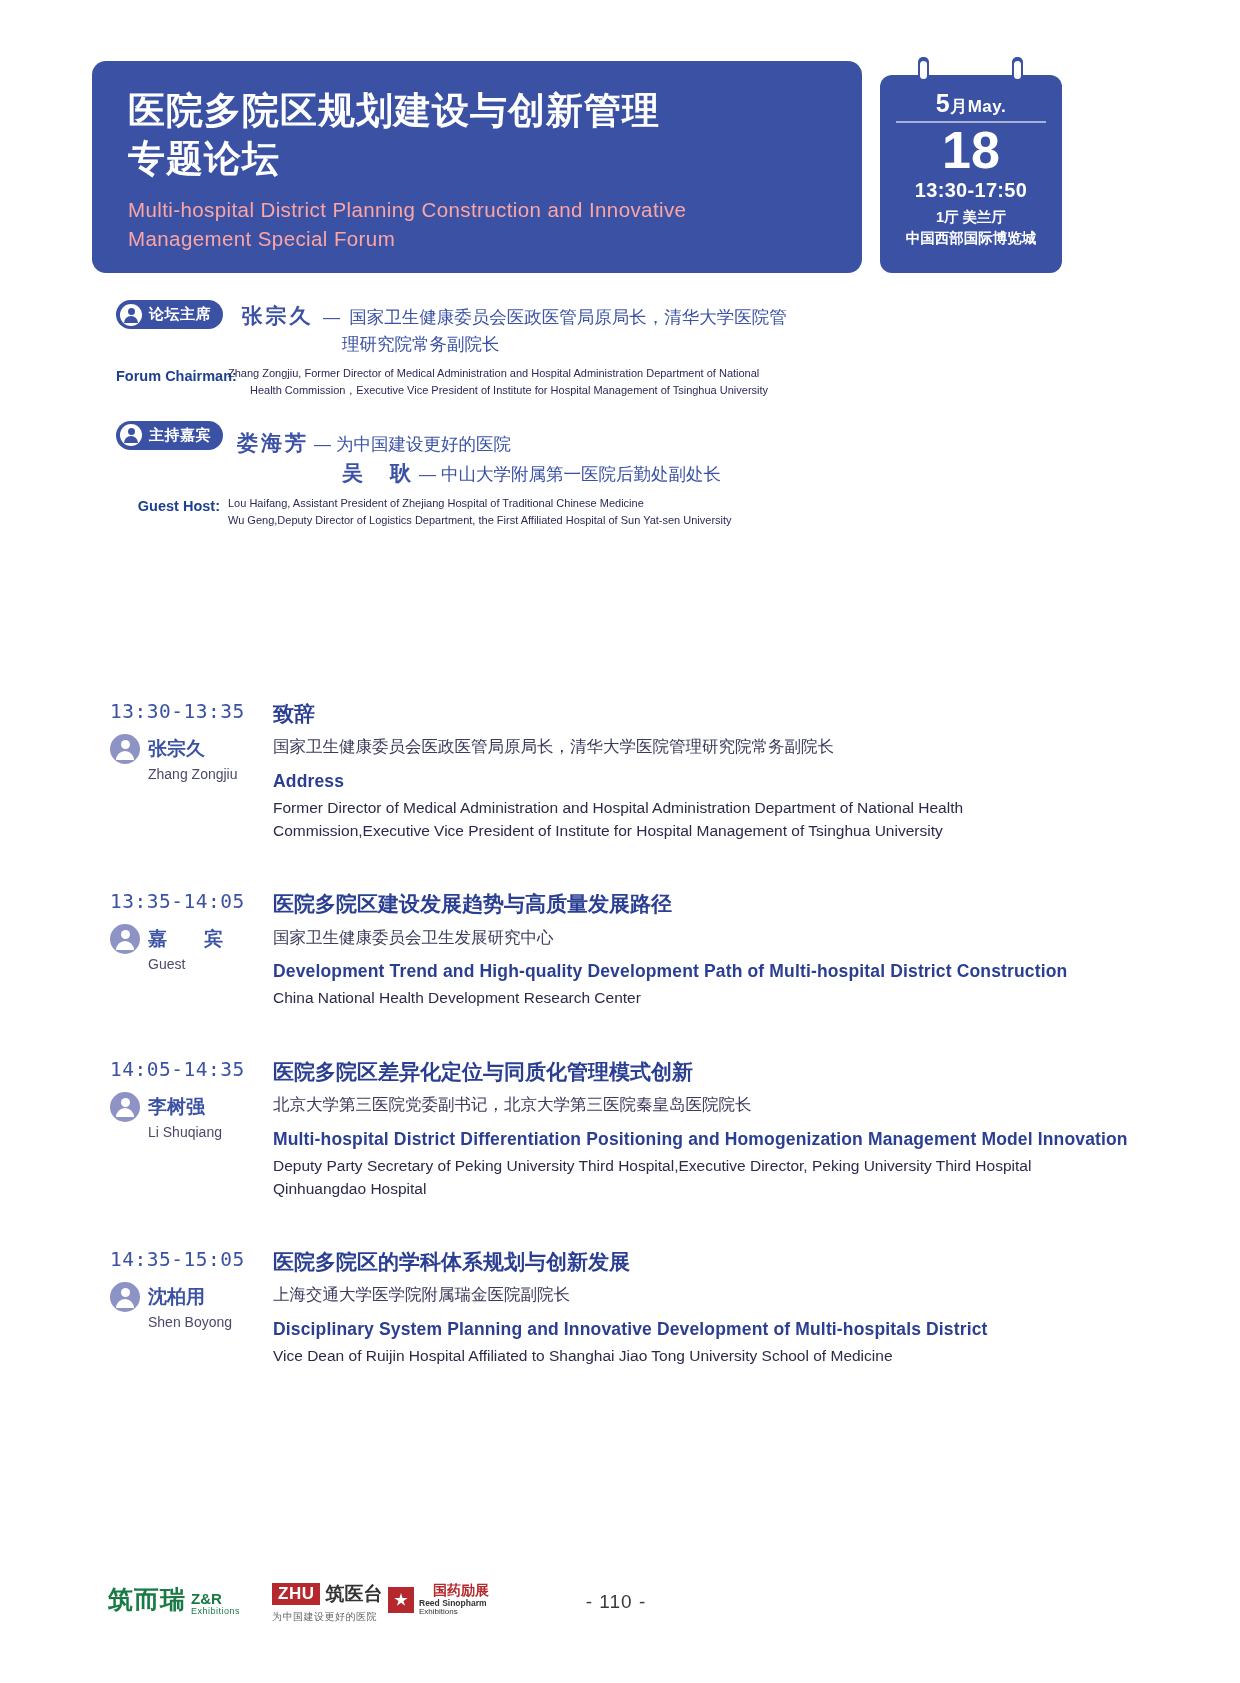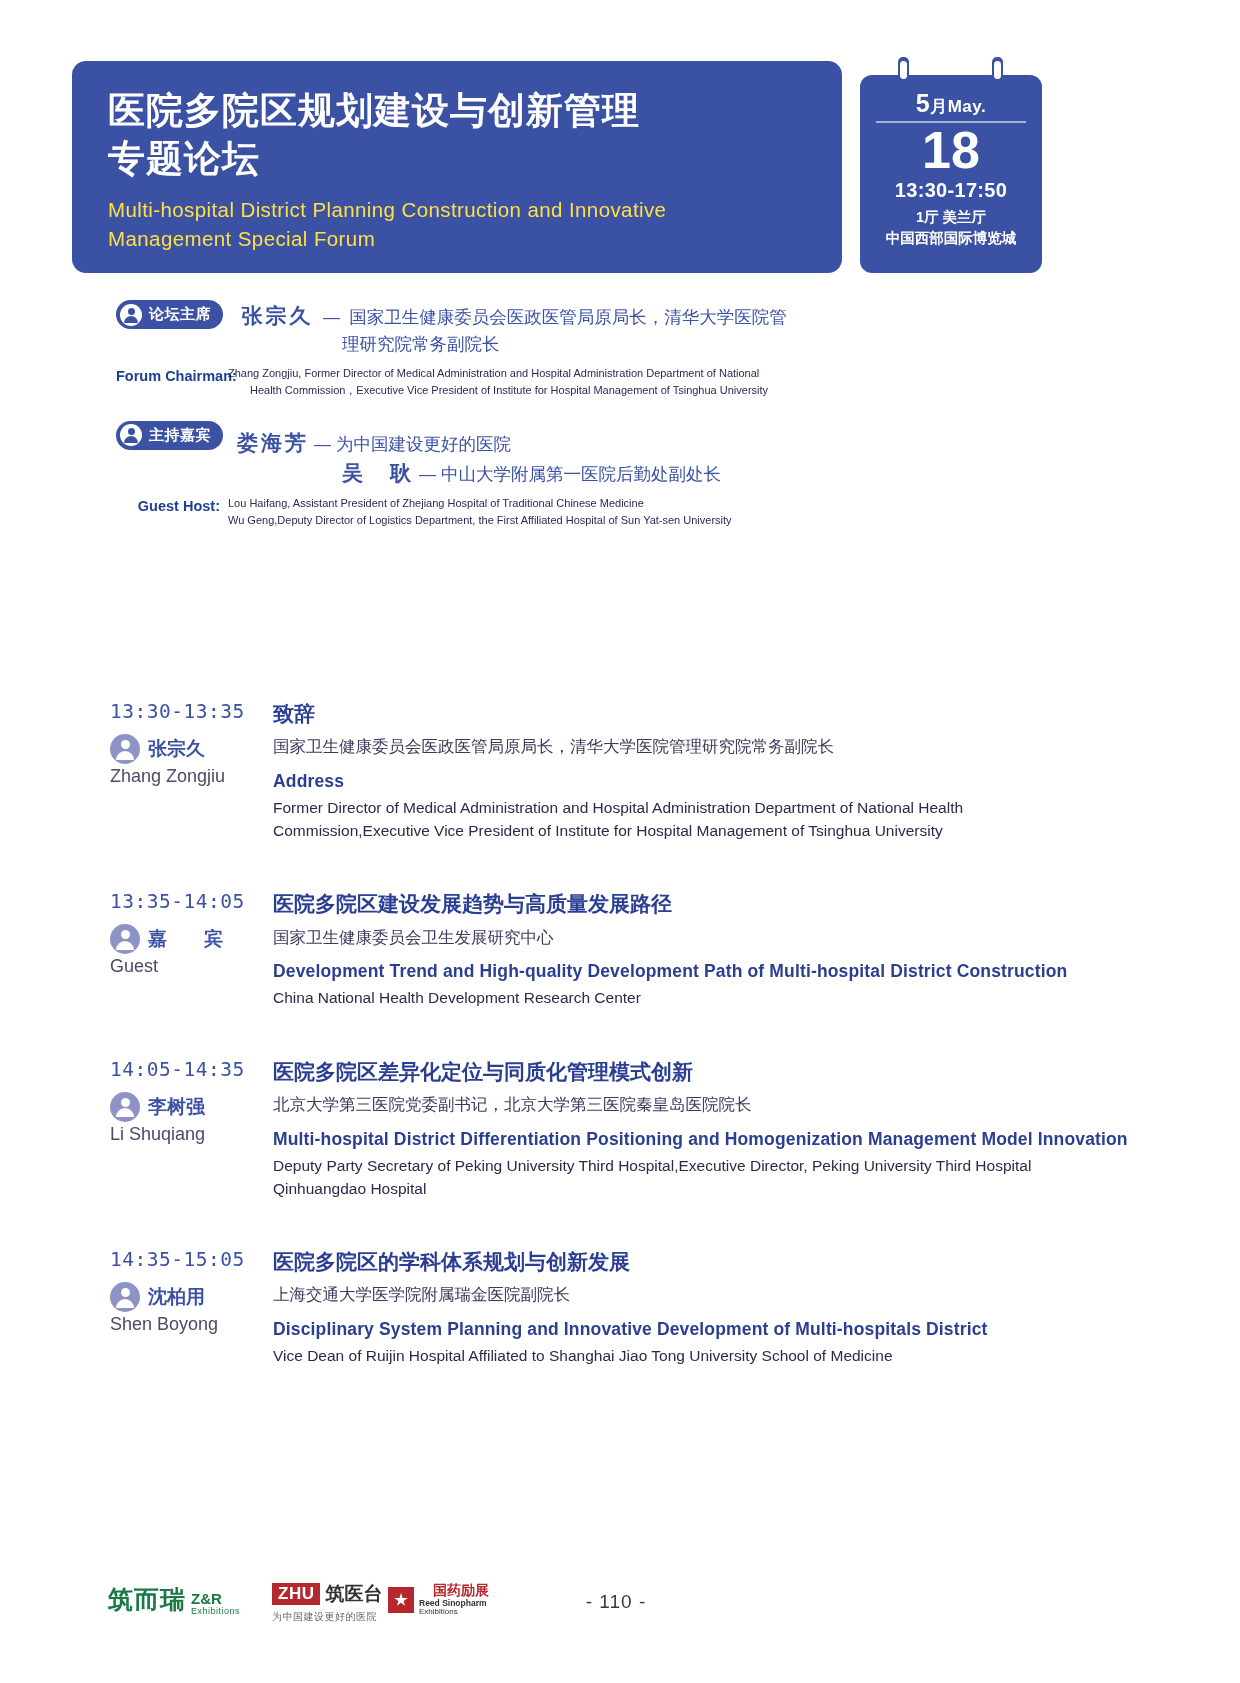--- a/index.html
+++ b/index.html
@@ -12,21 +12,21 @@
     font-family: "Liberation Sans", sans-serif;
     color: #1d2b6b;
     position: relative;
     overflow: hidden;
   }
   .page { position: relative; width: 1240px; height: 1683px; }
 
   
   .header {
     position: absolute;
-    left: 72px; top: 61px;
+    left: 92px; top: 61px;
     width: 1070px; height: 180px;
   }
   .header-band {
     position: absolute;
     left: 0; top: 0;
     width: 770px; height: 212px;
     background: #3b52a4;
     border-radius: 14px;
     padding: 26px 36px 0 36px;
   }
@@ -34,21 +34,21 @@
     font-family: "DejaVu Sans", "Liberation Sans", sans-serif;
     font-size: 37px;
     font-weight: bold;
     color: #ffffff;
     line-height: 1.30;
     letter-spacing: 1px;
   }
   .title-en {
     margin-top: 12px;
     font-size: 20.5px;
-    color: #fde047;
+    color: #fca5a5;
     line-height: 1.42;
     letter-spacing: 0.4px;
     font-weight: 400;
   }
 
   
   .calendar {
     position: absolute;
     left: 788px; top: 14px;
     width: 182px; height: 198px;
@@ -245,23 +245,24 @@
   .spk-cn {
     font-family: "DejaVu Sans", "Liberation Sans", sans-serif;
     font-size: 19px;
     font-weight: bold;
     color: #3b52a4;
     margin-left: 8px;
     white-space: nowrap;
   }
   .spk-cn.spaced { letter-spacing: 9px; }
   .spk-en {
-    font-size: 18px;
+    font-size: 14px;
     color: #4a4a6a;
     margin-top: 2px;
+    margin-left: 38px;
   }
   .item-right { margin-left: 163px; }
   .topic-cn {
     font-family: "DejaVu Sans", "Liberation Sans", sans-serif;
     font-size: 21px;
     font-weight: bold;
     color: #2b3f92;
     line-height: 1.35;
   }
   .org-cn {

